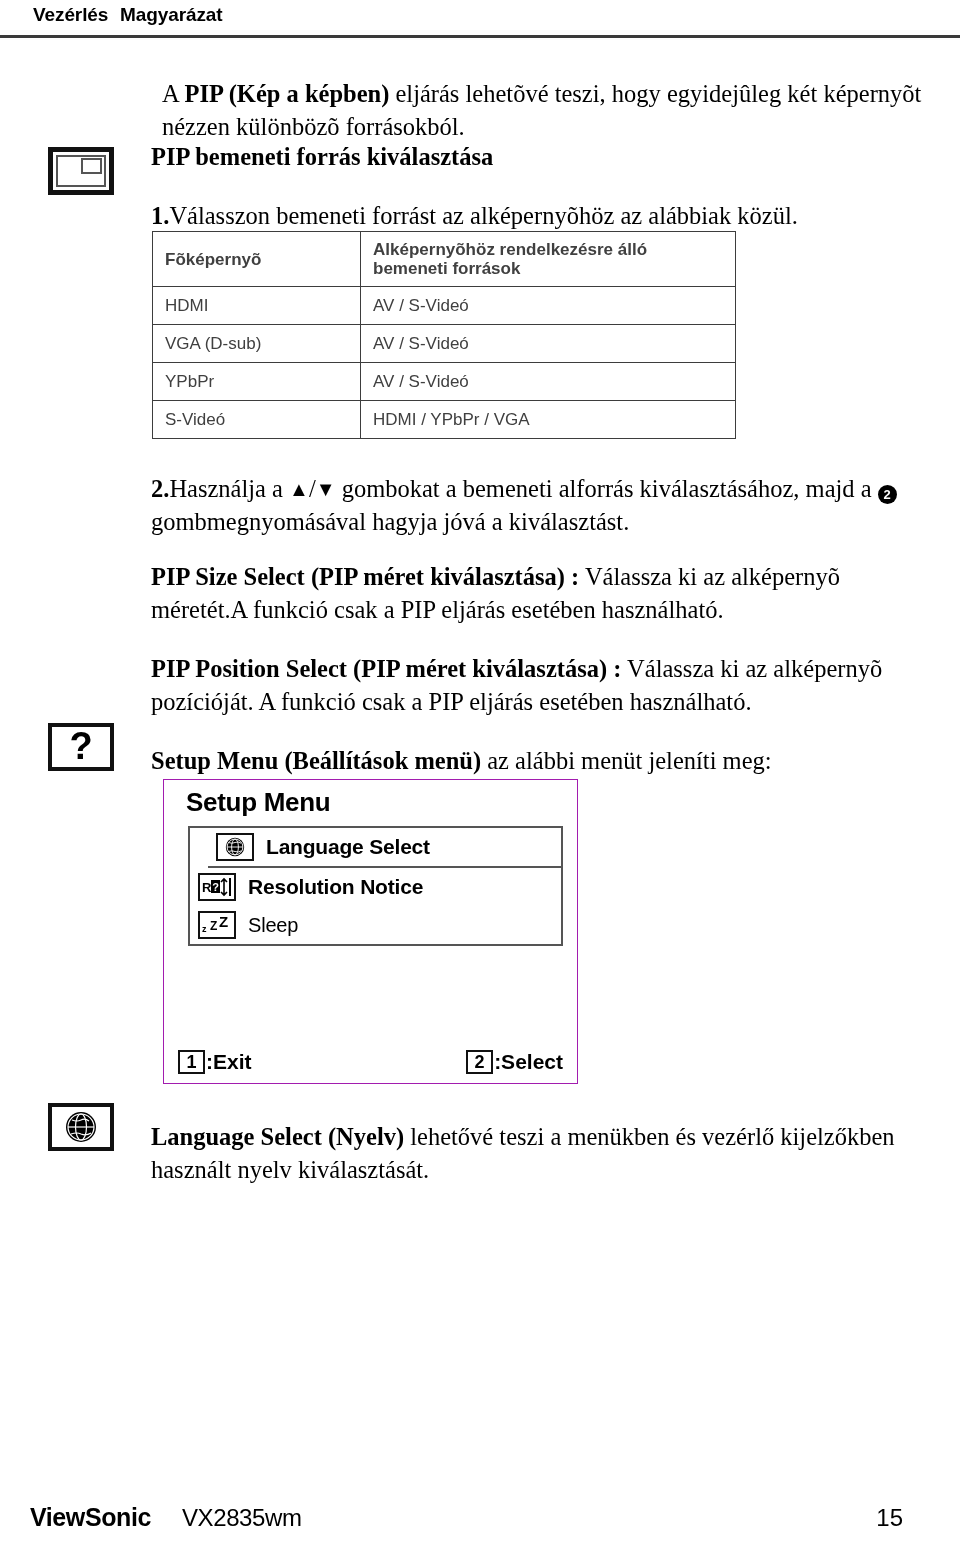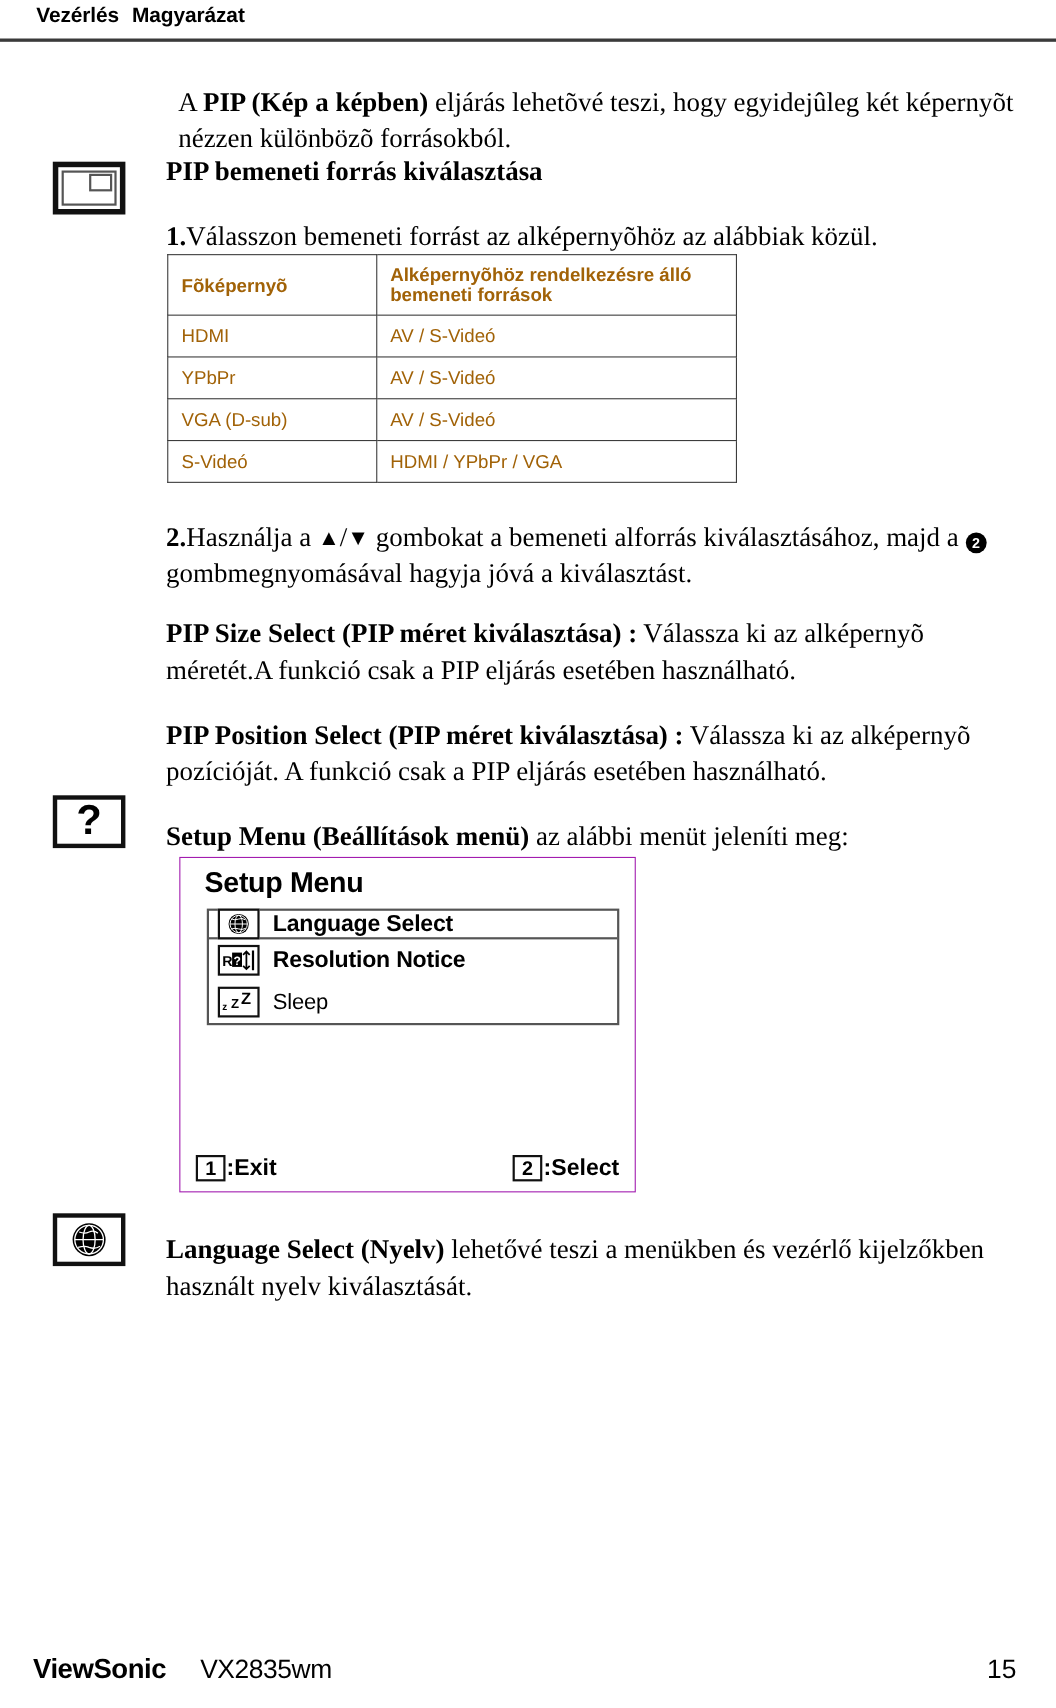--- a/index.html
+++ b/index.html
@@ -123,25 +123,25 @@
     font-weight: bold;
     line-height: 19px;
     text-align: center;
     vertical-align: -2px;
   }
 
   
   #source-table {
     position: absolute;
     left: 152px; top: 231px;
-    width: 518px;
+    width: 584px;
     border-collapse: collapse;
     font-family: "Liberation Sans", sans-serif;
     font-size: 17px;
-    color: #a16207;
+    color: #404040;
     background: #fff;
     border-radius: 17px;
   }
   #source-table td, #source-table th {
     border: 1.6px solid #3d3d3d;
     padding: 5px 10px 5px 12px;
     text-align: left;
     vertical-align: middle;
     font-weight: normal;
   }
@@ -180,21 +180,21 @@
     border: 2px solid #555;
     background: #fff;
   }
   .osd-row {
     display: flex;
     align-items: center;
     height: 38px;
     padding-left: 8px;
     box-sizing: border-box;
   }
-  .osd-row.first { border-bottom: 2px solid #555; height: 26px;}
+  .osd-row.first { border-bottom: 2px solid #555; height: 40px; margin-left: 18px;}
   .osd-icon {
     width: 38px; height: 28px;
     box-sizing: border-box;
     border: 2.5px solid #111;
     background: #fff;
     flex: 0 0 auto;
     margin-right: 12px;
     display: flex;
     align-items: center;
     justify-content: center;
@@ -229,21 +229,20 @@
     margin-right: 1px;
     vertical-align: 1px;
   }
   .key-group { display: flex; align-items: center; }
 
   
   #page-footer {
     position: absolute;
     left: 0; bottom: 16px; width: 936px; height: 34px;
     font-family: "Liberation Sans", sans-serif;
-    padding-left: 21px;
   }
   #footer-brand {
     position: absolute; left: 30px; top: 0;
     font-size: 25px; font-weight: bold; letter-spacing: -0.4px;
   }
   #footer-model {
     position: absolute; left: 182px; top: 1px;
     font-size: 24px; font-weight: normal; letter-spacing: -0.4px;
   }
   #footer-pagenum {
@@ -296,25 +295,25 @@
       <th>Fõképernyõ</th>
       <th>Alképernyõhöz rendelkezésre álló bemeneti források</th>
     </tr>
   </thead>
   <tbody>
     <tr>
       <td>HDMI</td>
       <td>AV / S-Videó</td>
     </tr>
     <tr>
+      <td>VGA (D-sub)</td>
+      <td>AV / S-Videó</td>
+    </tr>
+    <tr>
       <td>YPbPr</td>
-      <td>AV / S-Videó</td>
-    </tr>
-    <tr>
-      <td>VGA (D-sub)</td>
       <td>AV / S-Videó</td>
     </tr>
     <tr>
       <td>S-Videó</td>
       <td>HDMI / YPbPr / VGA</td>
     </tr>
   </tbody>
 </table>
 
 <p class="body-text" id="step-2"><b class="step-num">2.</b><span>Használja a </span><span class="tri-up">▲</span><span>/</span><span class="tri-down">▼</span><span> gombokat a bemeneti alforrás kiválasztásához, majd a </span><span class="btn-circle-2">2</span><span> gombmegnyomásával hagyja jóvá a kiválasztást.</span></p>

